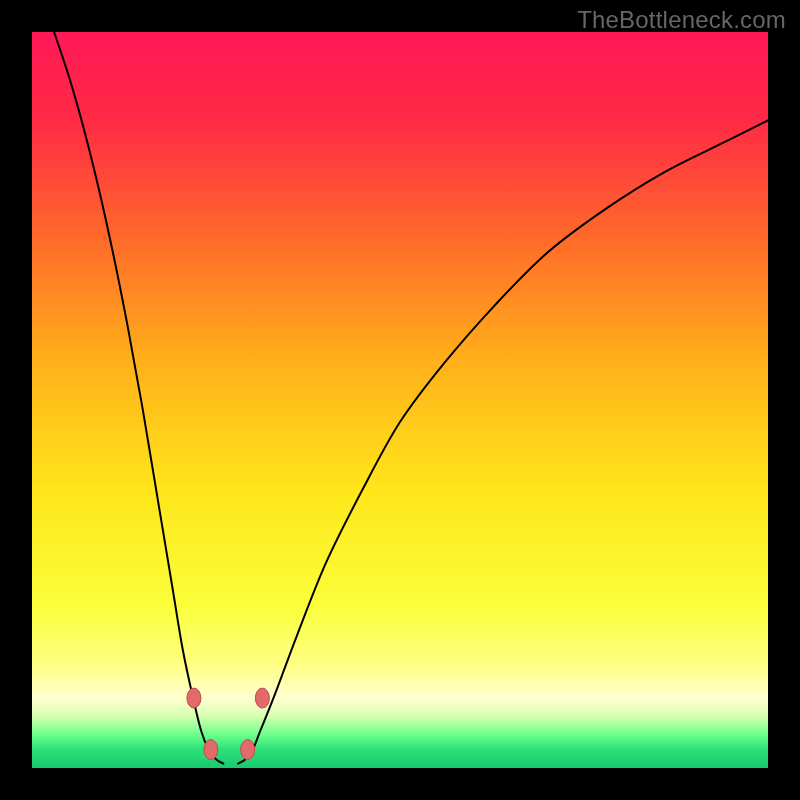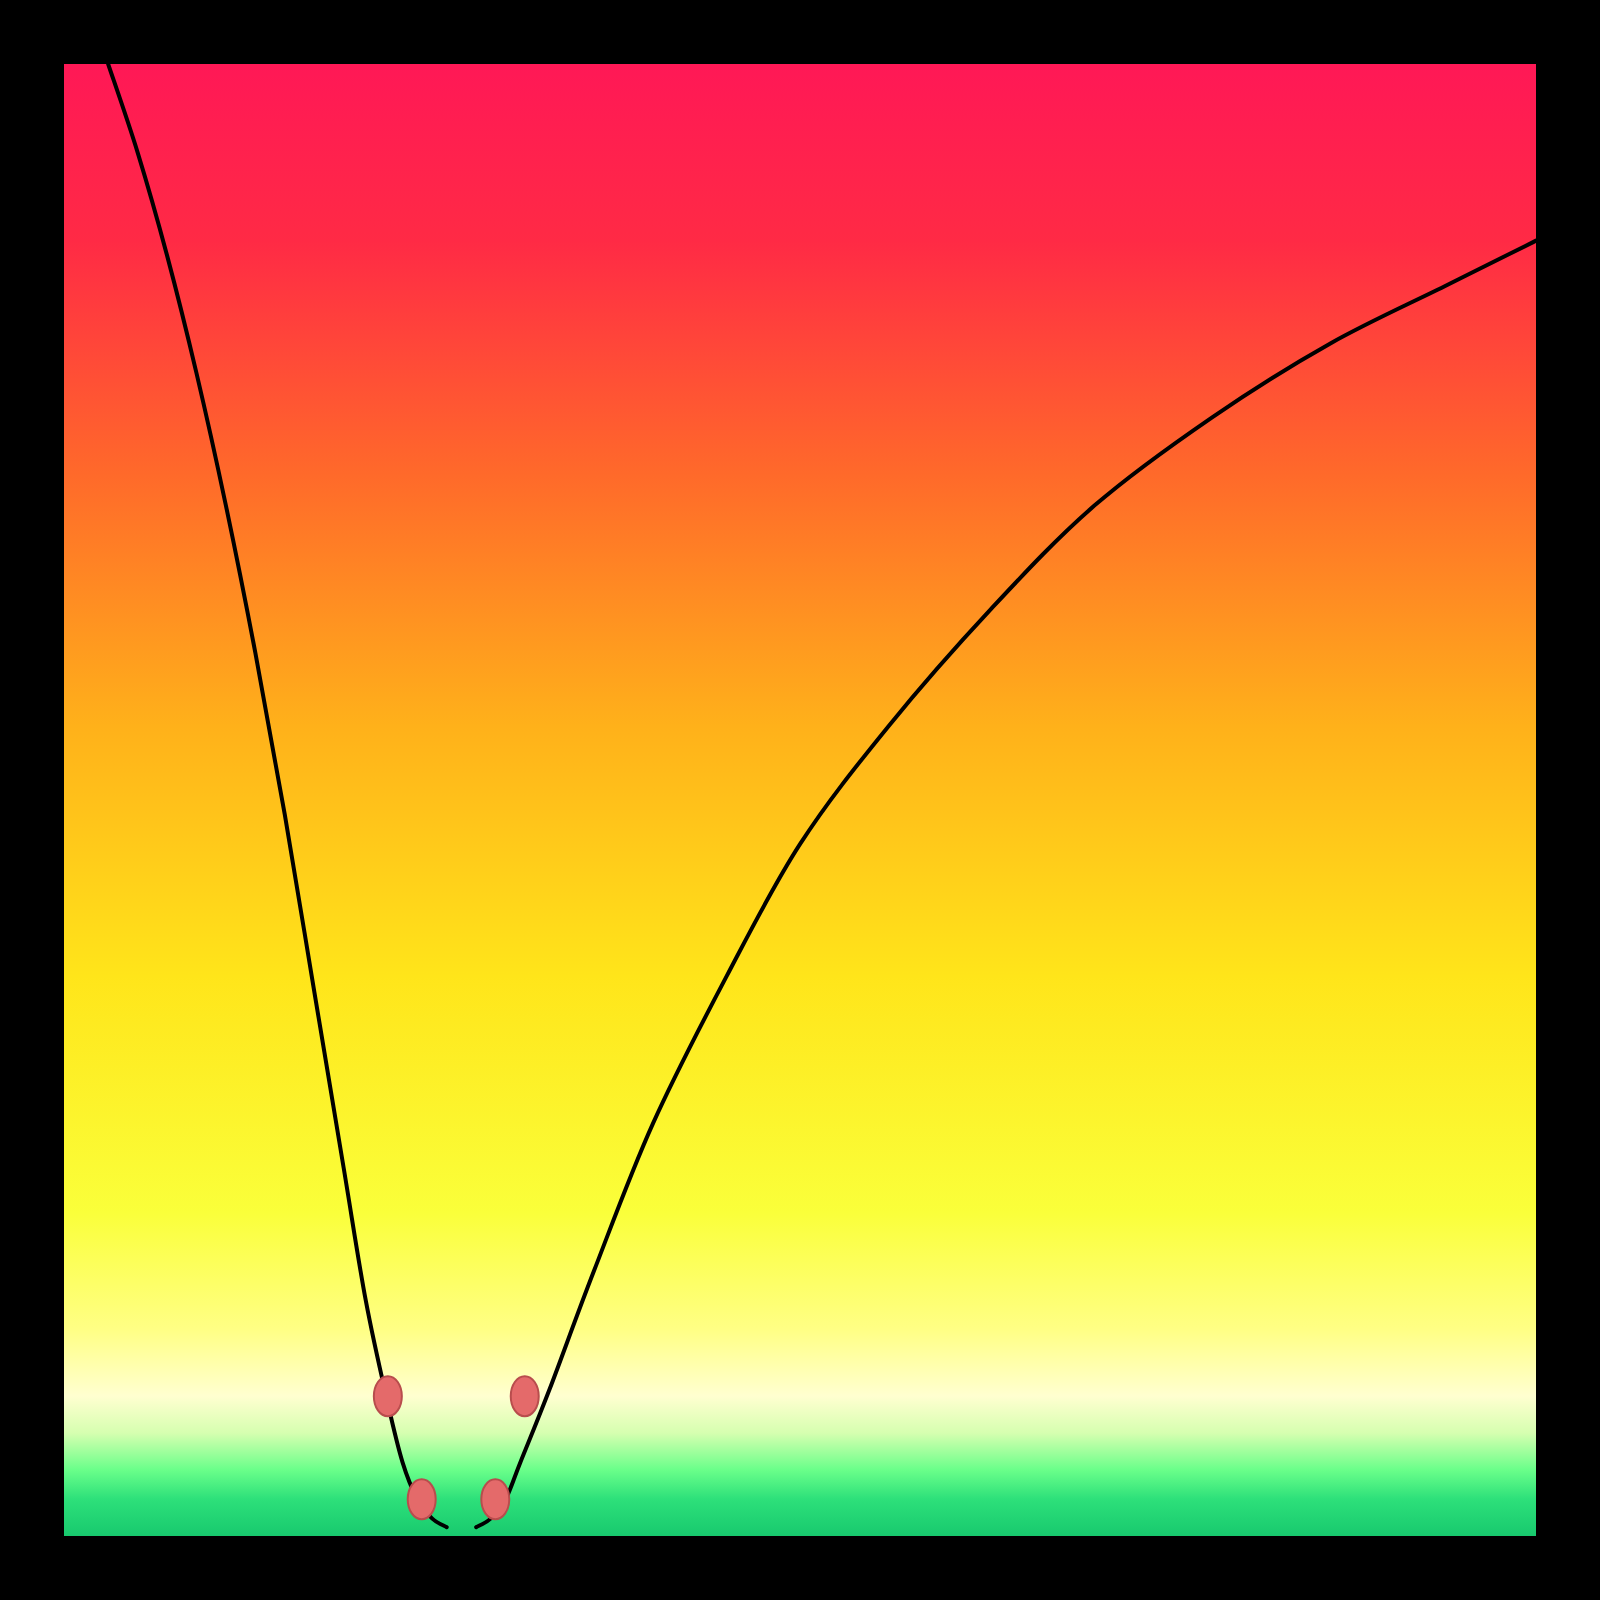--- a/index.html
+++ b/index.html
@@ -33,20 +33,21 @@
     left: 32px;
     width: 736px;
     height: 736px;
     display: block;
   }
 </style>
 </head>
 <body>
 
 <div class="frame">
+  <div class="watermark">TheBottleneck.com</div>
 
   <svg class="plot" viewBox="0 0 736 736" preserveAspectRatio="none">
     <defs>
       <linearGradient id="bg-grad" x1="0" y1="0" x2="0" y2="1">
           <stop offset="0" stop-color="#ff1856"></stop>
           <stop offset="0.12" stop-color="#ff2a45"></stop>
           <stop offset="0.28" stop-color="#ff6a2a"></stop>
           <stop offset="0.45" stop-color="#ffb11a"></stop>
           <stop offset="0.62" stop-color="#ffe51a"></stop>
           <stop offset="0.78" stop-color="#faff3a"></stop>

